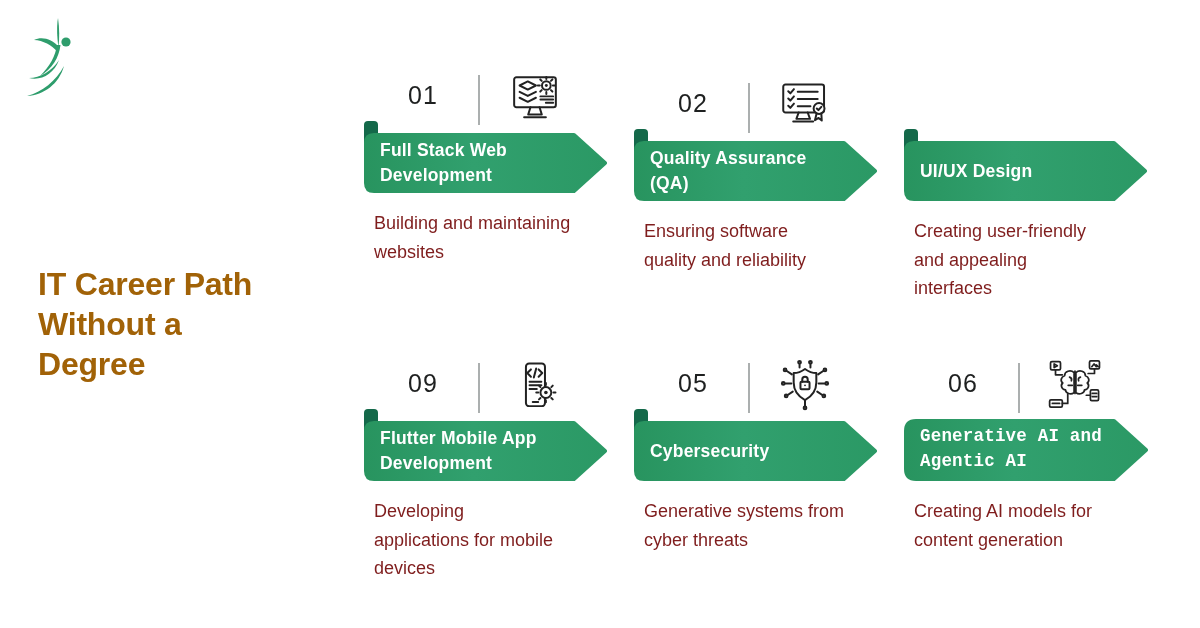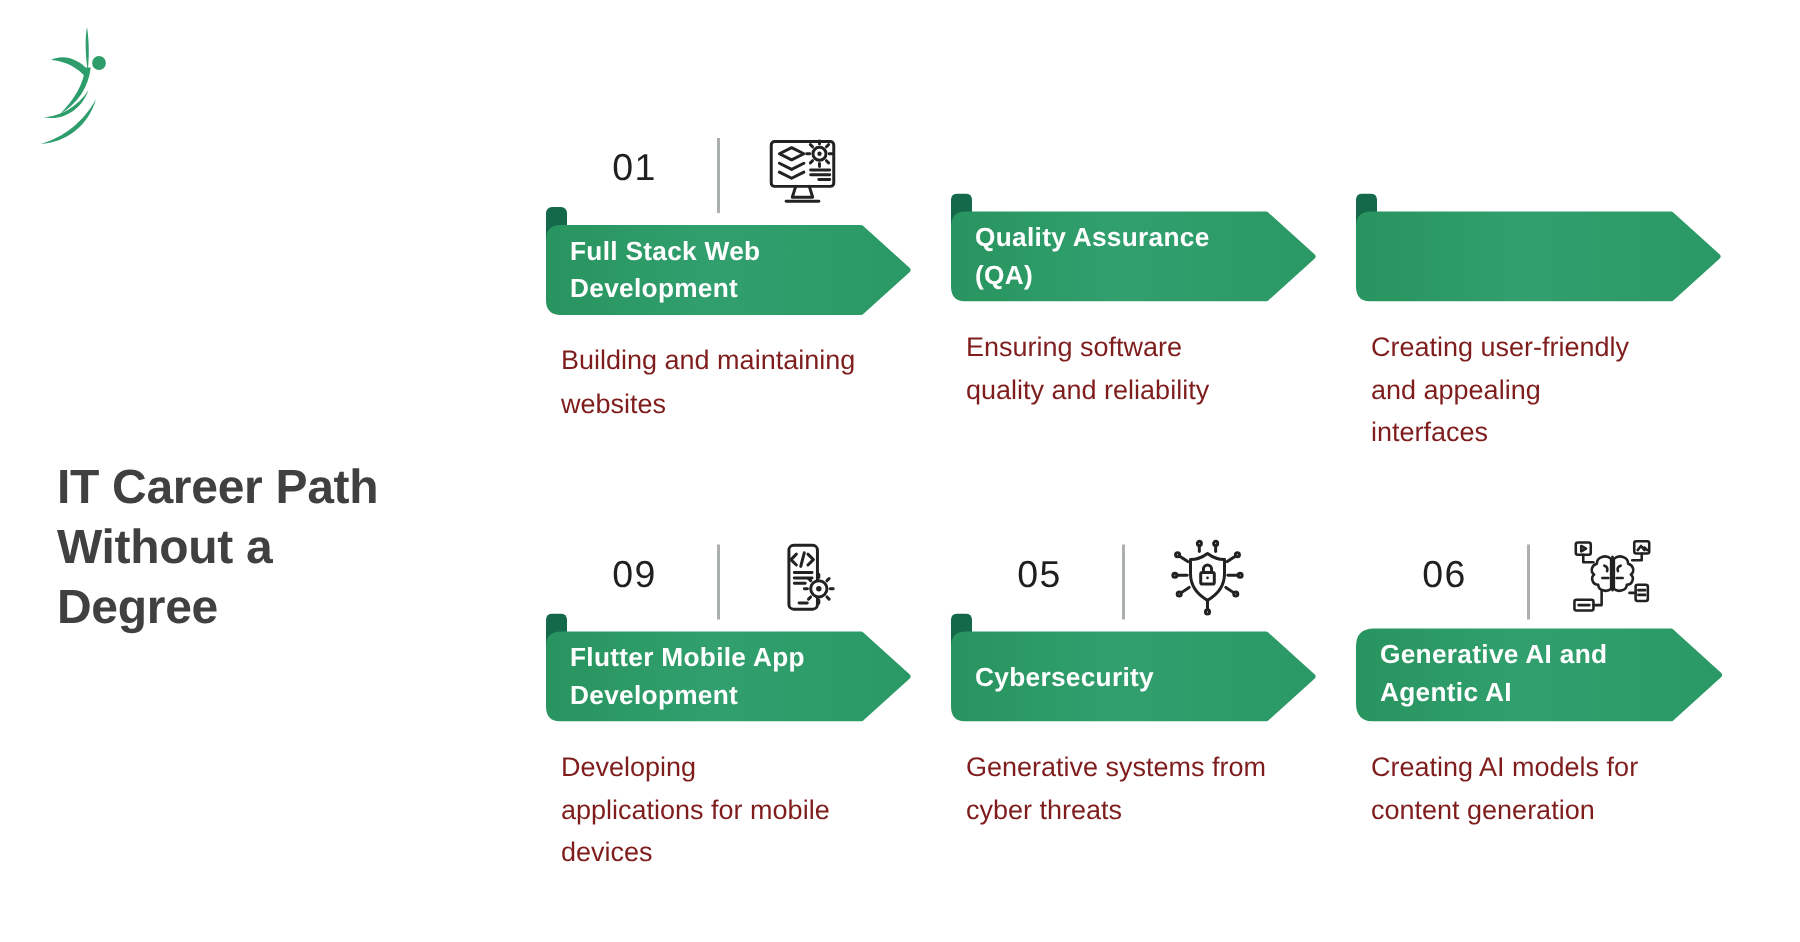--- a/index.html
+++ b/index.html
@@ -2,44 +2,44 @@
 <html><head>
 <meta charset="utf-8">
 <style>
   html,body{margin:0;padding:0;}
   body{font-family:"Liberation Sans",sans-serif;background:#fff;}
   .canvas{position:relative;width:1200px;height:628px;background:#ffffff;overflow:hidden;}
 
   .logo{position:absolute;left:26px;top:16px;width:48px;height:84px;}
 
   .title{position:absolute;left:38px;top:264px;width:262px;
-         font-size:32px;font-weight:800;line-height:40px;color:#404040;
-         letter-spacing:-0.2px;white-space:pre-line;margin-top:40px;}
+         font-size:32px;font-weight:800;line-height:40px;color:#a16207;
+         letter-spacing:-0.2px;white-space:pre-line;}
 
   .card{position:absolute;width:250px;height:272px;}
   .card-header{position:relative;height:58px;}
   .num{position:absolute;left:36px;top:9px;width:50px;text-align:center;
        font-size:25px;font-weight:500;color:#1e2020;letter-spacing:1px;}
   .divider{position:absolute;left:116px;top:3px;width:2px;height:50px;background:#abafaf;}
   .icon-box{position:absolute;left:142px;top:-3px;width:62px;height:62px;
             display:flex;align-items:center;justify-content:center;}
   .icon-box svg{stroke:#222;fill:none;stroke-width:2.2;stroke-linecap:round;stroke-linejoin:round;}
 
   .banner{position:absolute;left:0;top:49px;width:250px;height:72px;}
   .banner svg.shape{position:absolute;left:0;top:0;}
   .banner-label{position:absolute;left:0;top:12px;height:60px;width:210px;
                 display:flex;align-items:center;padding-left:18px;box-sizing:border-box;
                 color:#fff;font-weight:700;font-size:17.5px;line-height:25px;
                 white-space:pre-line;letter-spacing:0.2px;}
-  .banner.no-fold .banner-label{top:10px;}
+  .banner.no-fold .banner-label{top:10px;font-family:Liberation Mono, monospace;}
 
   .desc{position:absolute;left:12px;top:137px;width:248px;
         font-size:18px;line-height:28.5px;color:#7f1d1d;white-space:pre-line;}
 
-  .c1{left:362px;top:89px;} .c2{left:632px;top:80px;} .c3{left:902px;top:80px;}
+  .c1{left:362px;top:72px;} .c2{left:632px;top:80px;} .c3{left:902px;top:80px;}
   .c4{left:362px;top:360px;} .c5{left:632px;top:360px;} .c6{left:902px;top:360px;}
 </style>
 </head>
 <body>
 
 <svg width="0" height="0" style="position:absolute">
   <defs>
     <linearGradient id="bGrad" x1="0" y1="0" x2="1" y2="0">
       <stop offset="0" stop-color="#28945F"></stop>
       <stop offset="0.45" stop-color="#31A06E"></stop>
@@ -90,38 +90,57 @@
         <path d="M12 14 H212 L243 42 L212 70 H12 Q4 70 4 62 V22 Q4 14 12 14 Z" fill="url(#bGrad)" stroke="url(#bGrad)" stroke-width="4" stroke-linejoin="round"></path>
       </svg>
       <div class="banner-label">Full Stack Web
 Development</div>
     </div>
     <div class="desc">Building and maintaining
 websites</div>
   </div>
 
   <div class="card c2">
+    <div class="card-header">
+      <div class="num">02</div>
+      <div class="divider"></div>
+      <div class="icon-box">
+        <svg width="58" height="58" viewBox="0 0 64 64">
+          <rect x="8" y="6" width="45" height="31" rx="2.5"></rect>
+          <path d="M25 37 L22.5 44 H37.5 L35 37"></path>
+          <path d="M19 47 H41"></path>
+          <path d="M13.5 13.5 l2.3 2.3 4 -4.6"></path>
+          <path d="M13.5 21.5 l2.3 2.3 4 -4.6"></path>
+          <path d="M13.5 29.5 l2.3 2.3 4 -4.6"></path>
+          <path d="M24 14 H46 M24 22 H46 M24 30 H38"></path>
+          <circle cx="47.5" cy="32.5" r="6" fill="#fff"></circle>
+          <path d="M45 32.5 l1.8 1.8 3.2 -3.6"></path>
+          <path d="M44.8 38 L43 45.5 L47 43 L50.5 45.8 L50 38.2"></path>
+        </svg>
+      </div>
+    </div>
     <div class="banner">
       <svg class="shape" width="250" height="72" viewBox="0 0 250 72">
         <rect x="2" y="0" width="14" height="26" rx="4" fill="#14694A"></rect>
         <path d="M12 14 H212 L243 42 L212 70 H12 Q4 70 4 62 V22 Q4 14 12 14 Z" fill="url(#bGrad)" stroke="url(#bGrad)" stroke-width="4" stroke-linejoin="round"></path>
       </svg>
       <div class="banner-label">Quality Assurance
 (QA)</div>
     </div>
     <div class="desc">Ensuring software
 quality and reliability</div>
   </div>
 
   <div class="card c3">
     <div class="banner">
       <svg class="shape" width="250" height="72" viewBox="0 0 250 72">
         <rect x="2" y="0" width="14" height="26" rx="4" fill="#14694A"></rect>
         <path d="M12 14 H212 L243 42 L212 70 H12 Q4 70 4 62 V22 Q4 14 12 14 Z" fill="url(#bGrad)" stroke="url(#bGrad)" stroke-width="4" stroke-linejoin="round"></path>
       </svg>
+      <div class="banner-label">UI/UX Design</div>
     </div>
     <div class="desc">Creating user-friendly
 and appealing
 interfaces</div>
   </div>
 
   <div class="card c4">
     <div class="card-header">
       <div class="num">09</div>
       <div class="divider"></div>

